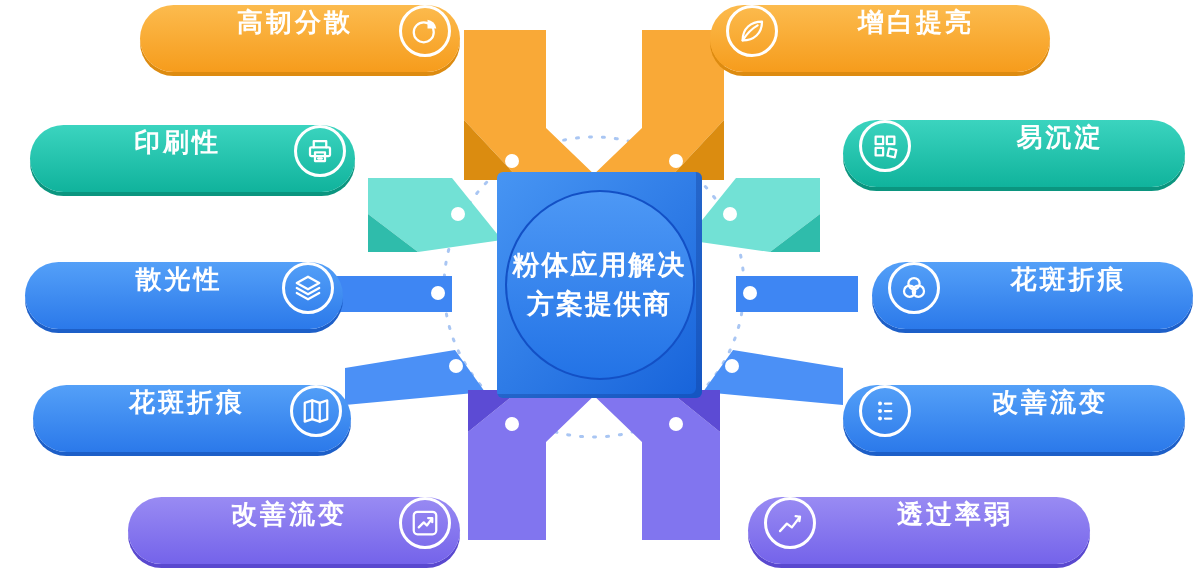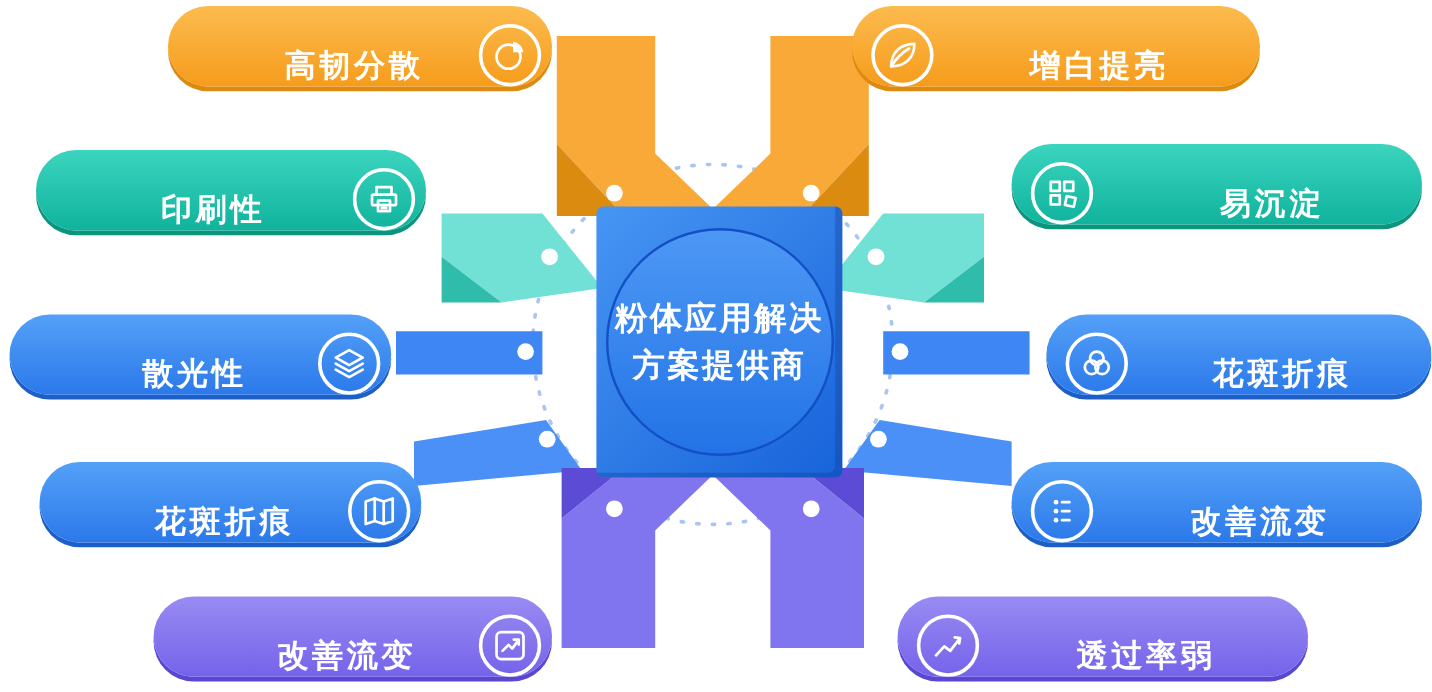--- a/index.html
+++ b/index.html
@@ -5,40 +5,40 @@
   html,body{margin:0;padding:0;background:#ffffff;}
   .stage{
     position:relative;width:1193px;height:577px;overflow:hidden;
     font-family:"Liberation Sans","DejaVu Sans",sans-serif;
     background:#ffffff;
   }
   svg.connectors{position:absolute;left:0;top:0;}
   
   .pill{
     position:absolute;height:67px;border-radius:34px;
-    display:flex;align-items:flex-end;color:#fff;font-weight:bold;
+    display:flex;align-items:flex-start;color:#fff;font-weight:bold;
     font-size:26px;letter-spacing:3px;box-sizing:border-box;
   }
   .pill .pill-label{flex:1;text-align:center;white-space:nowrap;}
   .pill.left .pill-label{padding-left:55px;}
   .pill.right .pill-label{}
   .pill .pill-icon{
     width:52px;height:52px;min-width:52px;border:3px solid #fff;border-radius:50%;
     display:flex;align-items:center;justify-content:center;box-sizing:border-box;
   }
   .pill.left .pill-icon{margin-right:9px;margin-left:4px;}
   .pill.right .pill-icon{margin-left:16px;margin-right:4px;}
   .orange{background:linear-gradient(180deg,#FCBB4E,#F69C1C);box-shadow:0 4px 0 #DD8B10;}
   .teal  {background:linear-gradient(180deg,#3BD4BF,#10B39C);box-shadow:0 4px 0 #0B957F;gap:20px;}
   .blue  {background:linear-gradient(180deg,#54A0F8,#2B79EA);box-shadow:0 4px 0 #1D5FC8;}
   .purple{background:linear-gradient(180deg,#998BF3,#7463EA);box-shadow:0 4px 0 #5948CF;}
   
   .p-l1{left:140px;top:5px;width:320px;}
   .p-l2{left:30px;top:125px;width:325px;}
-  .p-l3{left:8px;top:262px;width:318px;}
+  .p-l3{left:25px;top:262px;width:318px;}
   .p-l4{left:33px;top:385px;width:318px;}
   .p-l5{left:128px;top:497px;width:332px;}
   .p-r1{left:710px;top:5px;width:340px;}
   .p-r2{left:843px;top:120px;width:342px;}
   .p-r3{left:872px;top:262px;width:321px;}
   .p-r4{left:843px;top:385px;width:342px;}
   .p-r5{left:748px;top:497px;width:342px;}
   
   .center{
     position:absolute;left:497px;top:172px;width:205px;height:226px;

